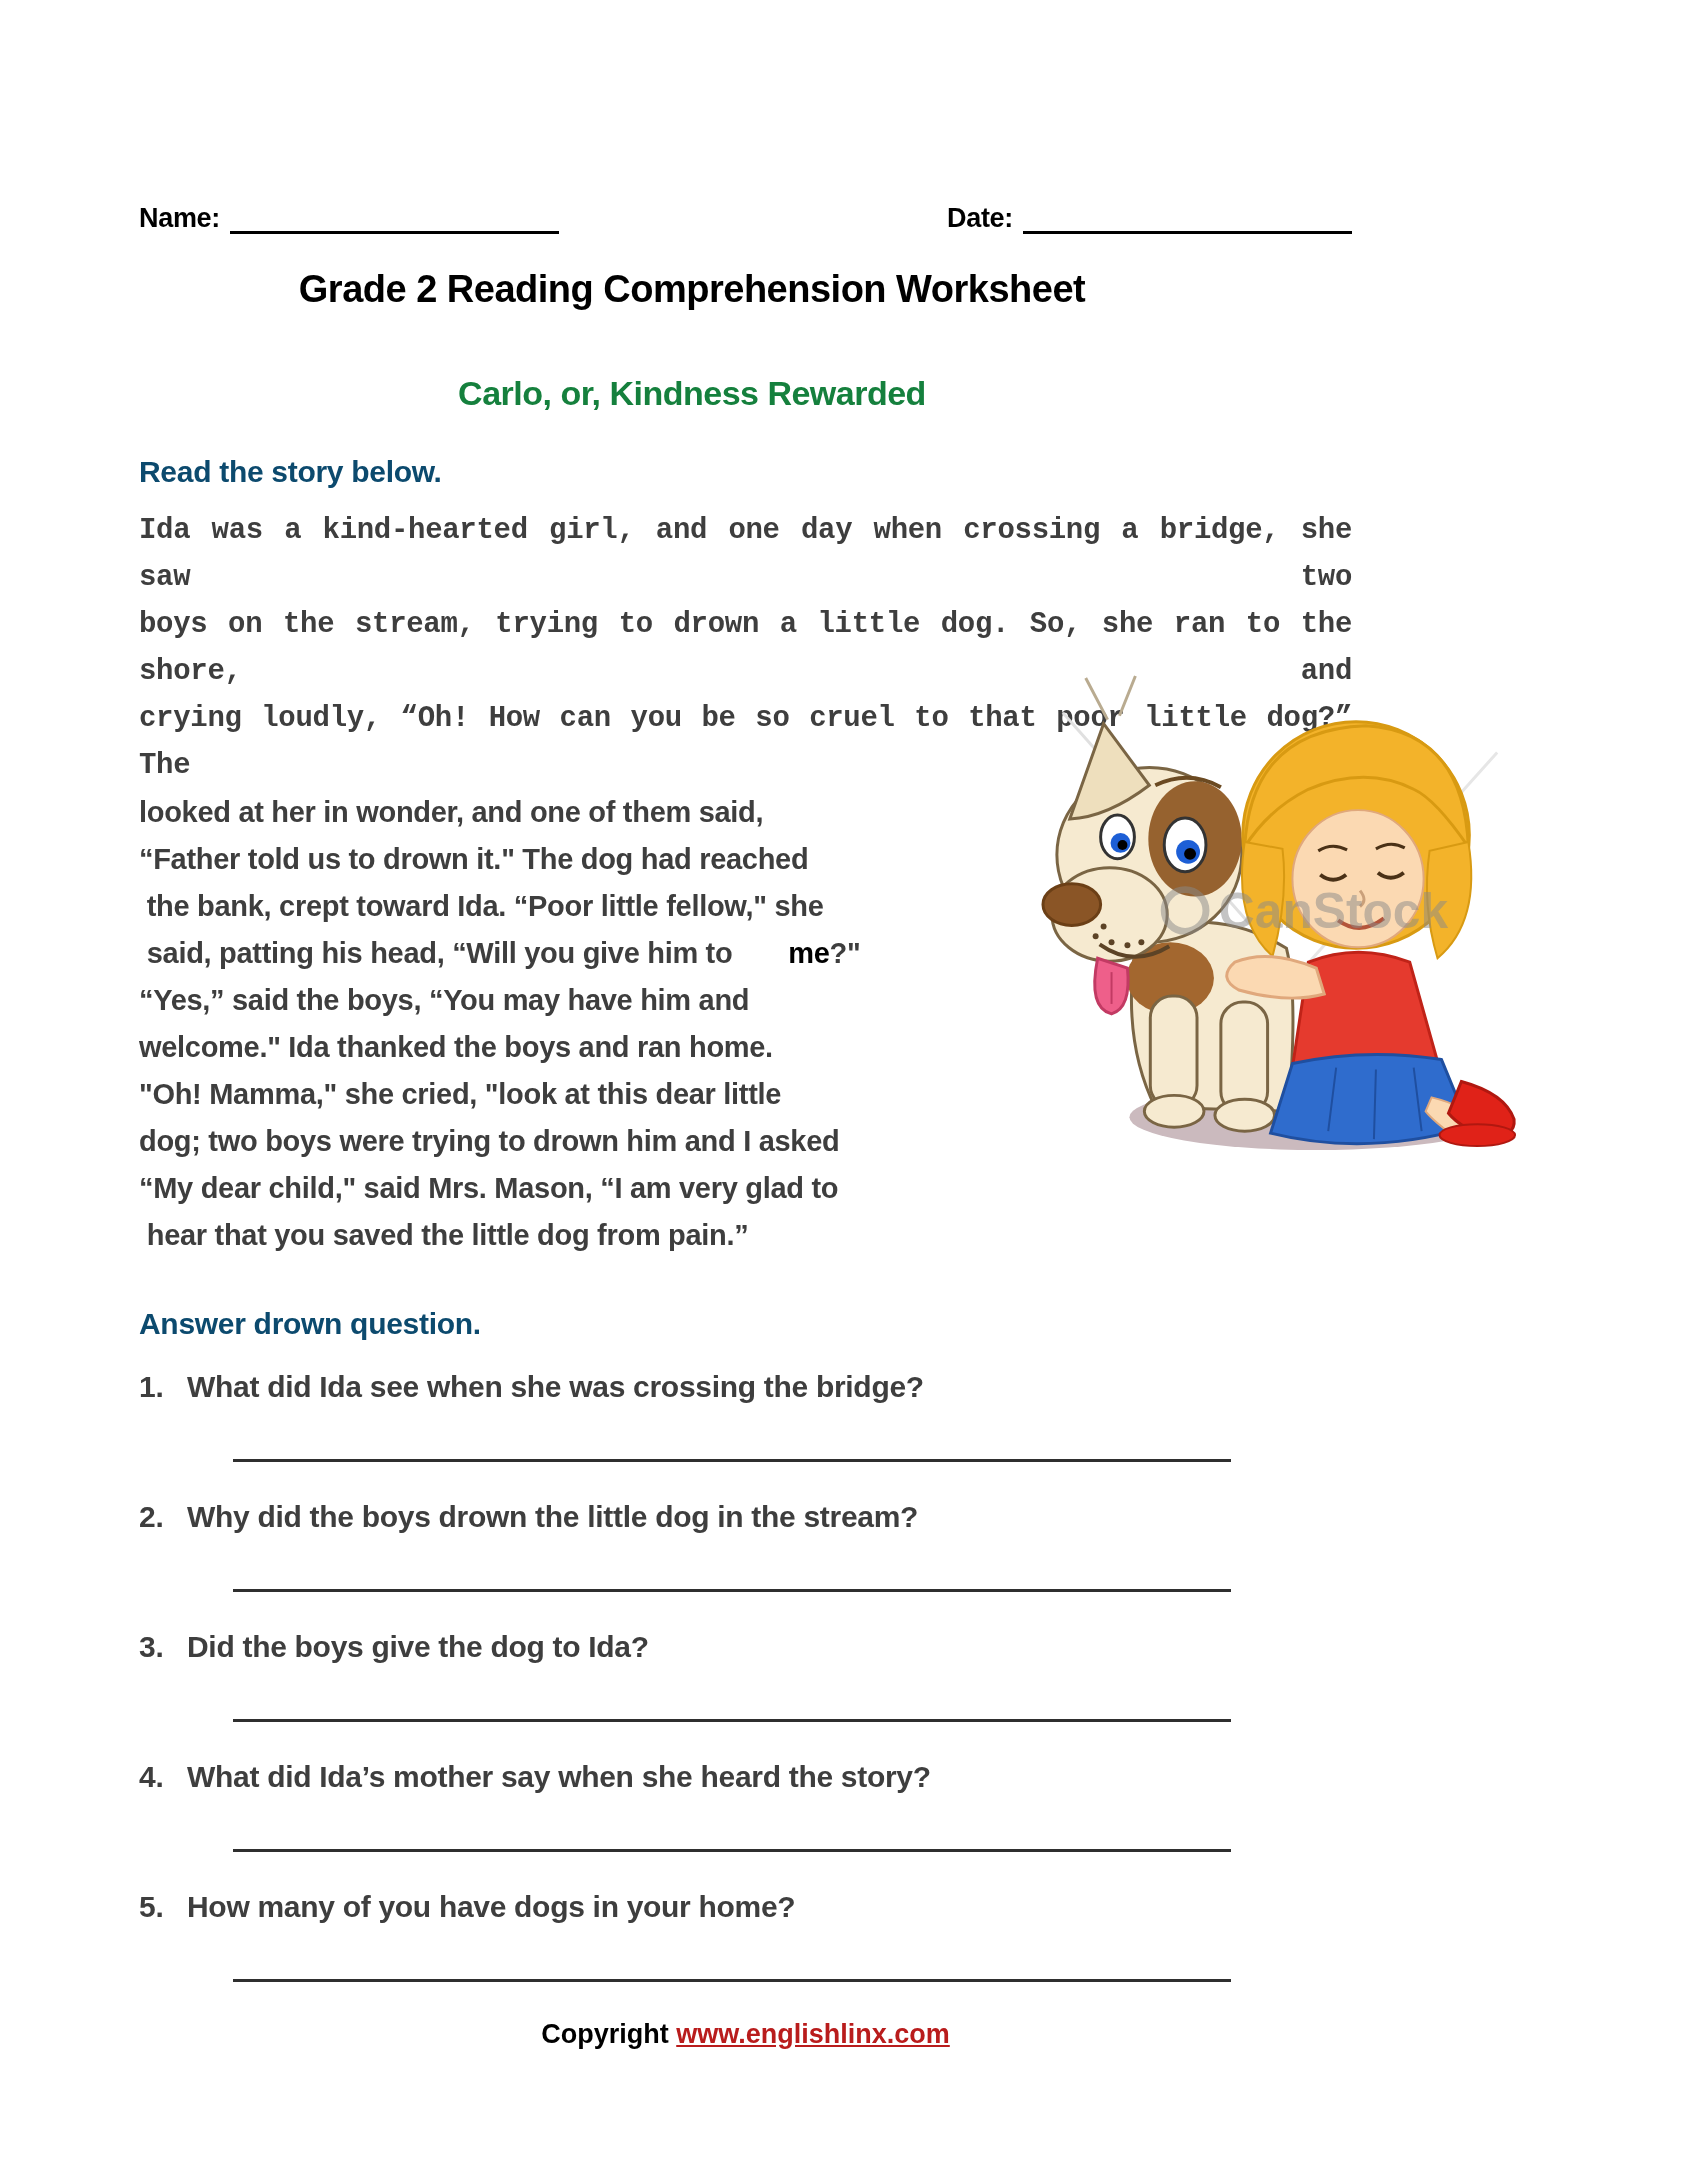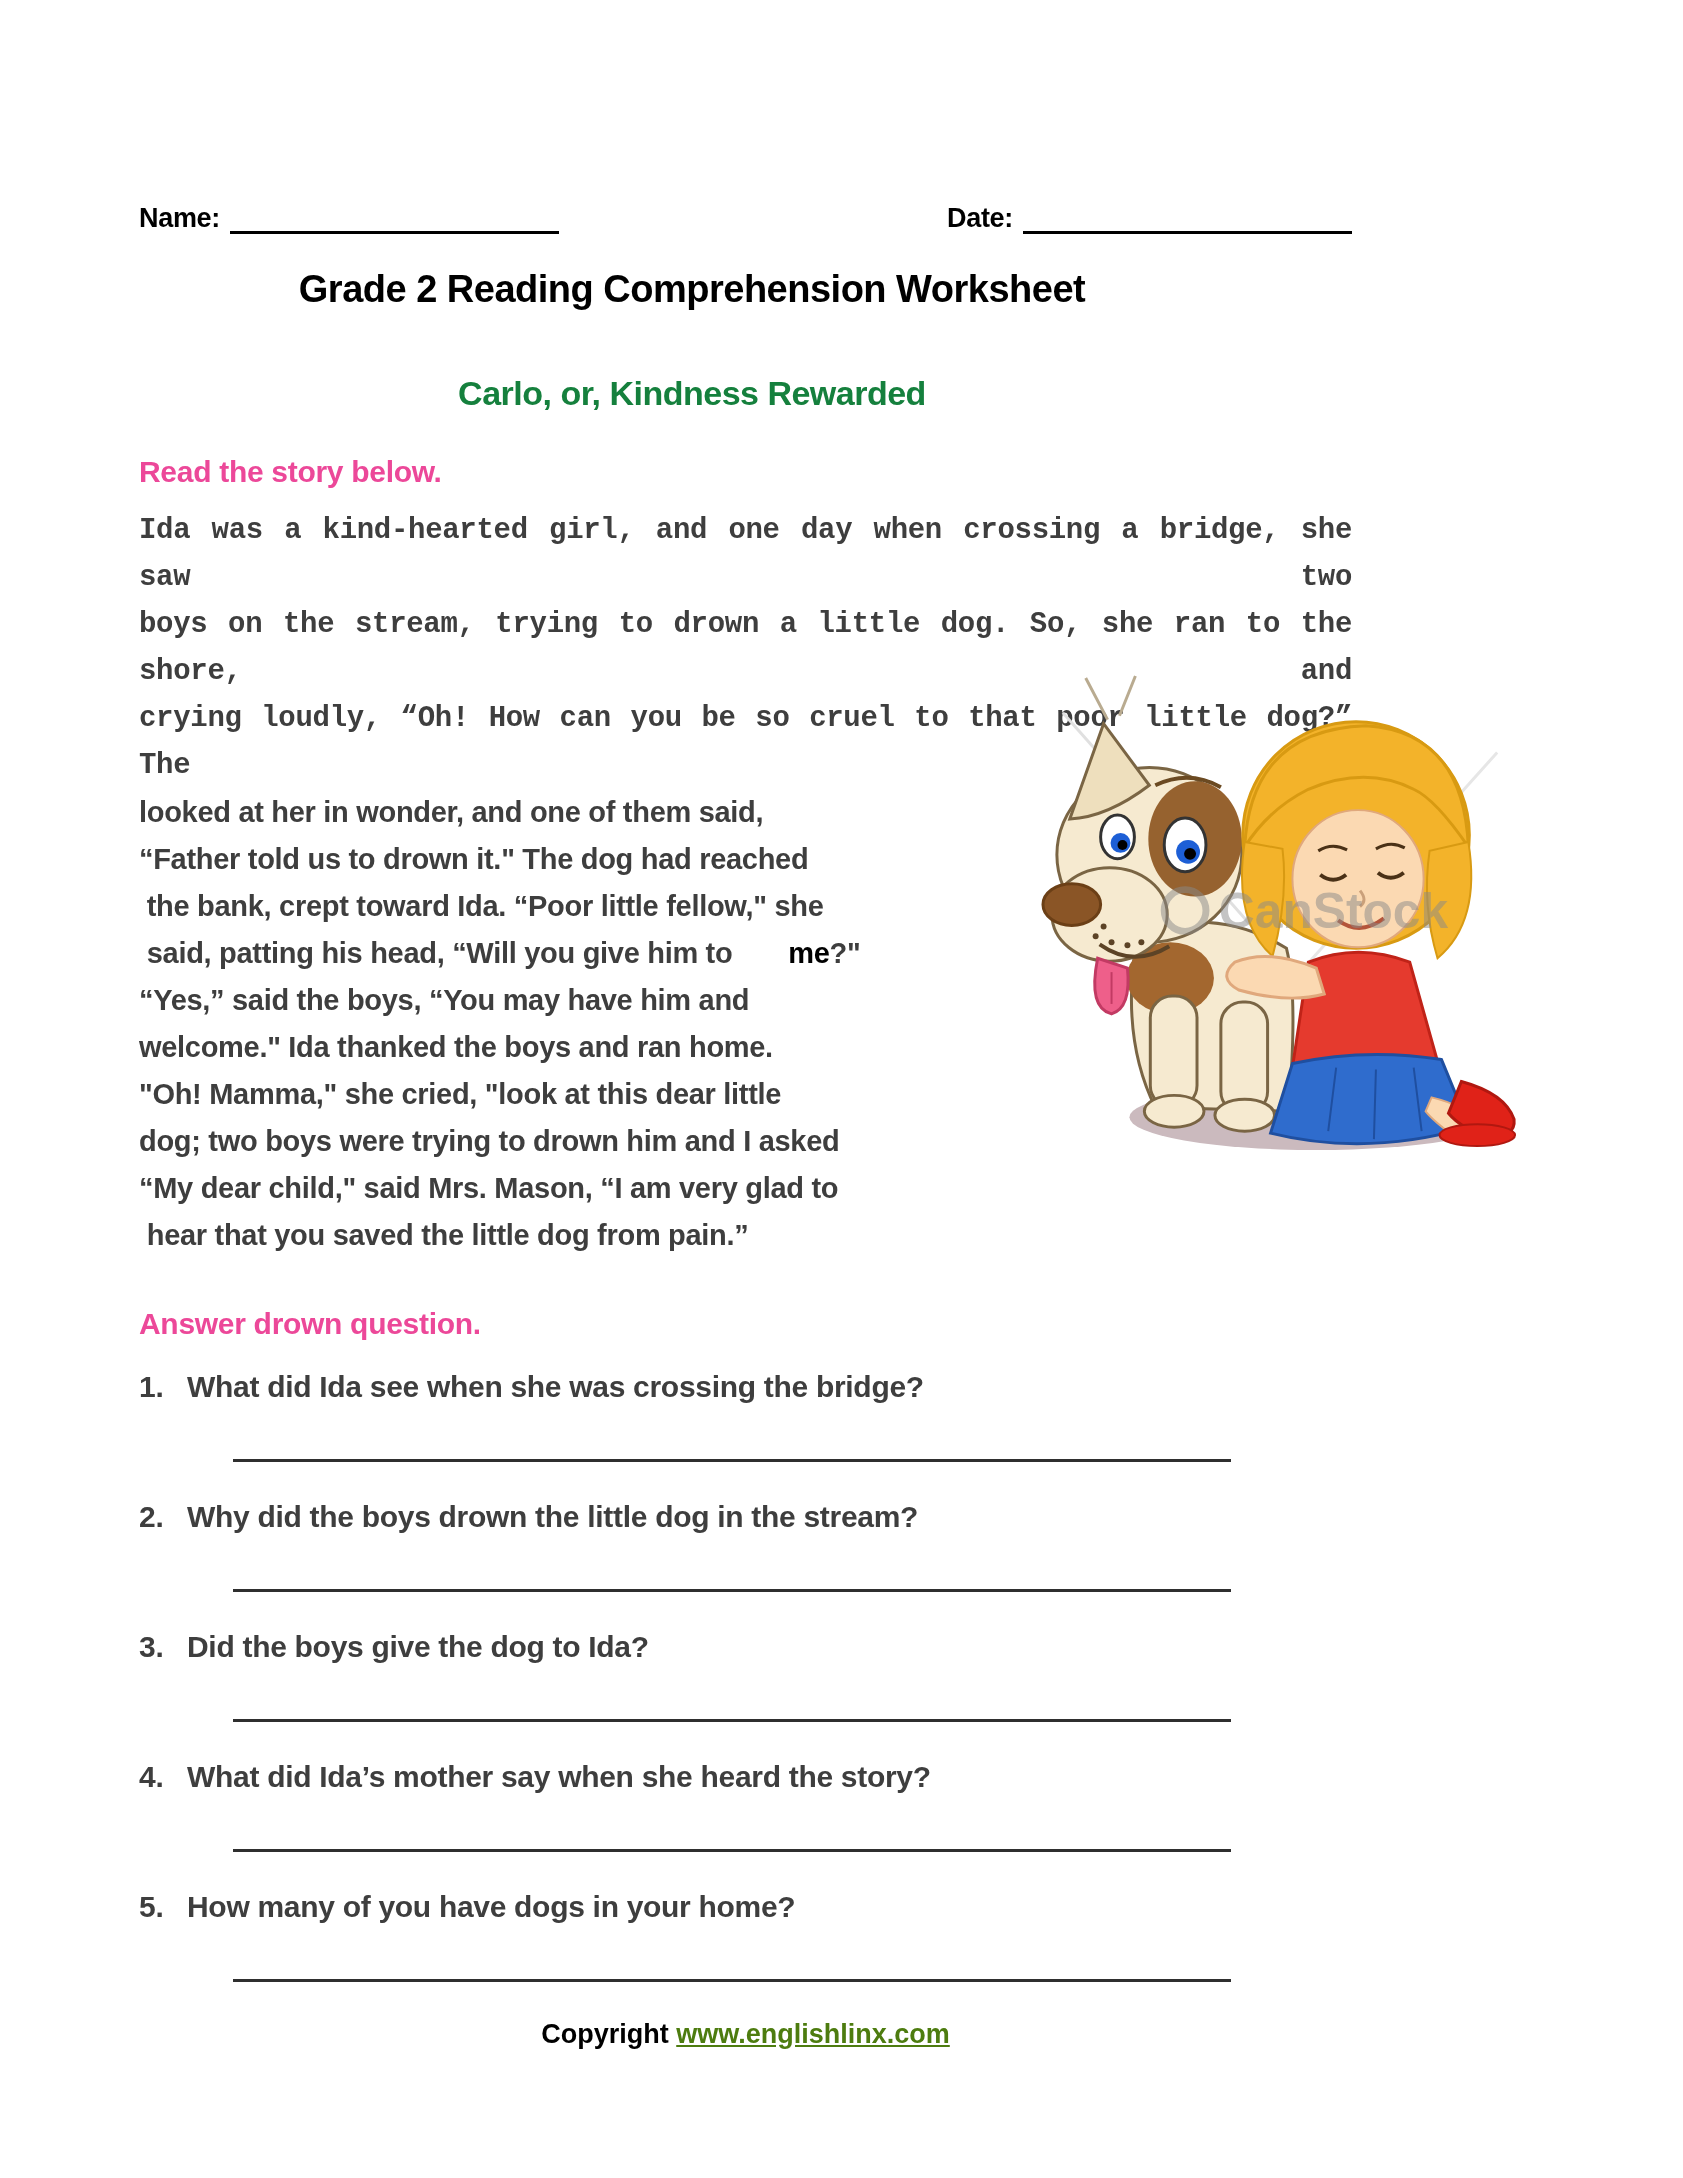--- a/index.html
+++ b/index.html
@@ -29,21 +29,21 @@
   .title {
     margin-top: 34px; text-align: center;
     font-size: 38px; font-weight: bold; color: #000; letter-spacing: -0.5px;
   }
   .subtitle {
     margin-top: 63px; text-align: center;
     font-size: 34px; font-weight: bold; color: #15803d; letter-spacing: -0.5px;
   }
   
   .teal-heading {
-    font-size: 30px; font-weight: bold; color: #ec4899; letter-spacing: -0.3px;
+    font-size: 30px; font-weight: bold; color: #0c4a6e; letter-spacing: -0.3px;
   }
   .story-heading { margin-top: 42px; }
   .answer-heading { margin-top: 48px; }
   
   .story-lines { margin-top: 18px; width: 1213px; }
   .story-line {
     font-size: 29px; font-weight: bold; color: #3e3e3e;
     line-height: 47px; white-space: pre-wrap; letter-spacing: -0.3px;
   }
   .story-line.justify { text-align: justify; text-align-last: justify; font-family: Liberation Mono, monospace; }
@@ -57,21 +57,21 @@
   .questions { margin-top: 28px; width: 1213px; }
   .q-block { margin-bottom: 37px; }
   .q-row { display: flex; font-size: 30px; font-weight: bold; color: #3e3e3e; line-height: 36px; letter-spacing: -0.3px; }
   .q-num { width: 48px; flex: 0 0 48px; }
   .answer-line { margin-top: 54px; margin-left: 94px; width: 998px; height: 3px; background: #2f2f2f; }
   
   .footer {
     margin-top: 14px; width: 1213px; text-align: center;
     font-size: 27px; font-weight: bold; color: #000;
   }
-  .footer a.site-link { color: #4d7c0f; text-decoration: underline; font-weight: bold; }
+  .footer a.site-link { color: #b91c1c; text-decoration: underline; font-weight: bold; }
 </style>
 </head>
 <body>
 
 <div class="page">
 
   <div class="header-row">
     <div class="blank-field">
       <span class="field-label">Name:</span>
       <span class="field-line"></span>

